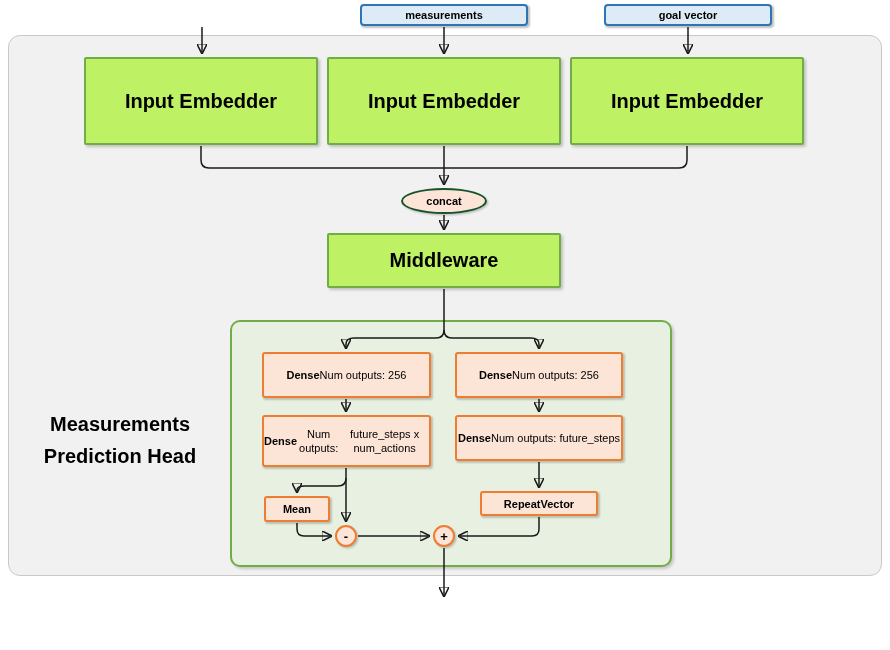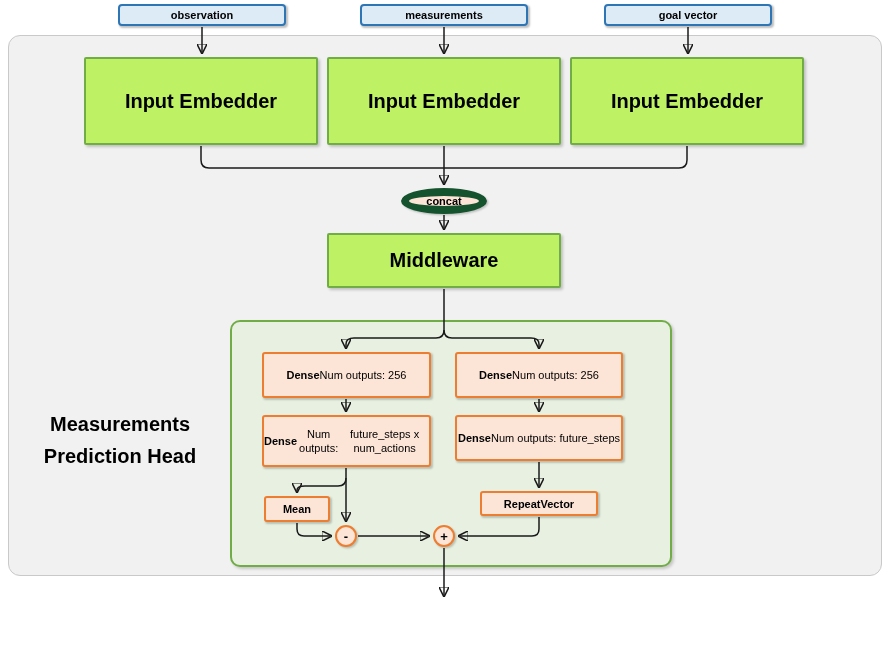--- a/index.html
+++ b/index.html
@@ -31,21 +31,21 @@
     background:#e8f1e1;border:2px solid #70ad47;border-radius:10px;
     z-index:1;box-shadow:2px 2px 3px rgba(0,0,0,0.18);
   }
   .orange-box{
     background:#fce4d6;border:2px solid #ed7d31;border-radius:3px;
     font-size:11px;line-height:14px;z-index:3;
     box-shadow:1.5px 1.5px 2px rgba(0,0,0,0.2);
   }
   .orange-box .ttl{font-weight:bold;}
   .ellipse{
-    background:#fce4d6;border:8px solid #14532d;border-radius:50%;
+    background:#fce4d6;border:2px solid #14532d;border-radius:50%;
     font-size:11px;font-weight:bold;z-index:3;
     box-shadow:1.5px 1.5px 2px rgba(0,0,0,0.2);
   }
   .opcircle{
     background:#fce4d6;border:2px solid #ed7d31;border-radius:50%;
     font-size:13px;font-weight:bold;z-index:3;line-height:1;
     box-shadow:1.5px 1.5px 2px rgba(0,0,0,0.2);
   }
   .blue-out{
     background:#ddebf7;border:2px solid #2e75b6;border-radius:3px;
@@ -93,21 +93,20 @@
     <path d="M346,478 Q346,486 338,486 L305,486 Q297,486 297,490 L297,491" marker-end="url(#arr)"></path>
     <path d="M297,523 L297,529 Q297,536 304,536 L330,536" marker-end="url(#arr)"></path>
     <path d="M358,536 L428,536" marker-end="url(#arr)"></path>
 
     <path d="M539,462 L539,486" marker-end="url(#arr)"></path>
     <path d="M539,517 L539,529 Q539,536 532,536 L460,536" marker-end="url(#arr)"></path>
 
     <path d="M444,548 L444,595" marker-end="url(#arr)"></path>
   </svg>
 
-  <div class="node chip" style="left:118px;top:4px;width:168px;height:22px">observation</div>
   <div class="node chip" style="left:360px;top:4px;width:168px;height:22px">measurements</div>
   <div class="node chip" style="left:604px;top:4px;width:168px;height:22px">goal vector</div>
 
   <div class="node green-box" style="left:84px;top:57px;width:234px;height:88px">Input Embedder</div>
   <div class="node green-box" style="left:327px;top:57px;width:234px;height:88px">Input Embedder</div>
   <div class="node green-box" style="left:570px;top:57px;width:234px;height:88px">Input Embedder</div>
 
   <div class="node ellipse" style="left:401px;top:188px;width:86px;height:26px">concat</div>
 
   <div class="node green-box" style="left:327px;top:233px;width:234px;height:55px">Middleware</div>

